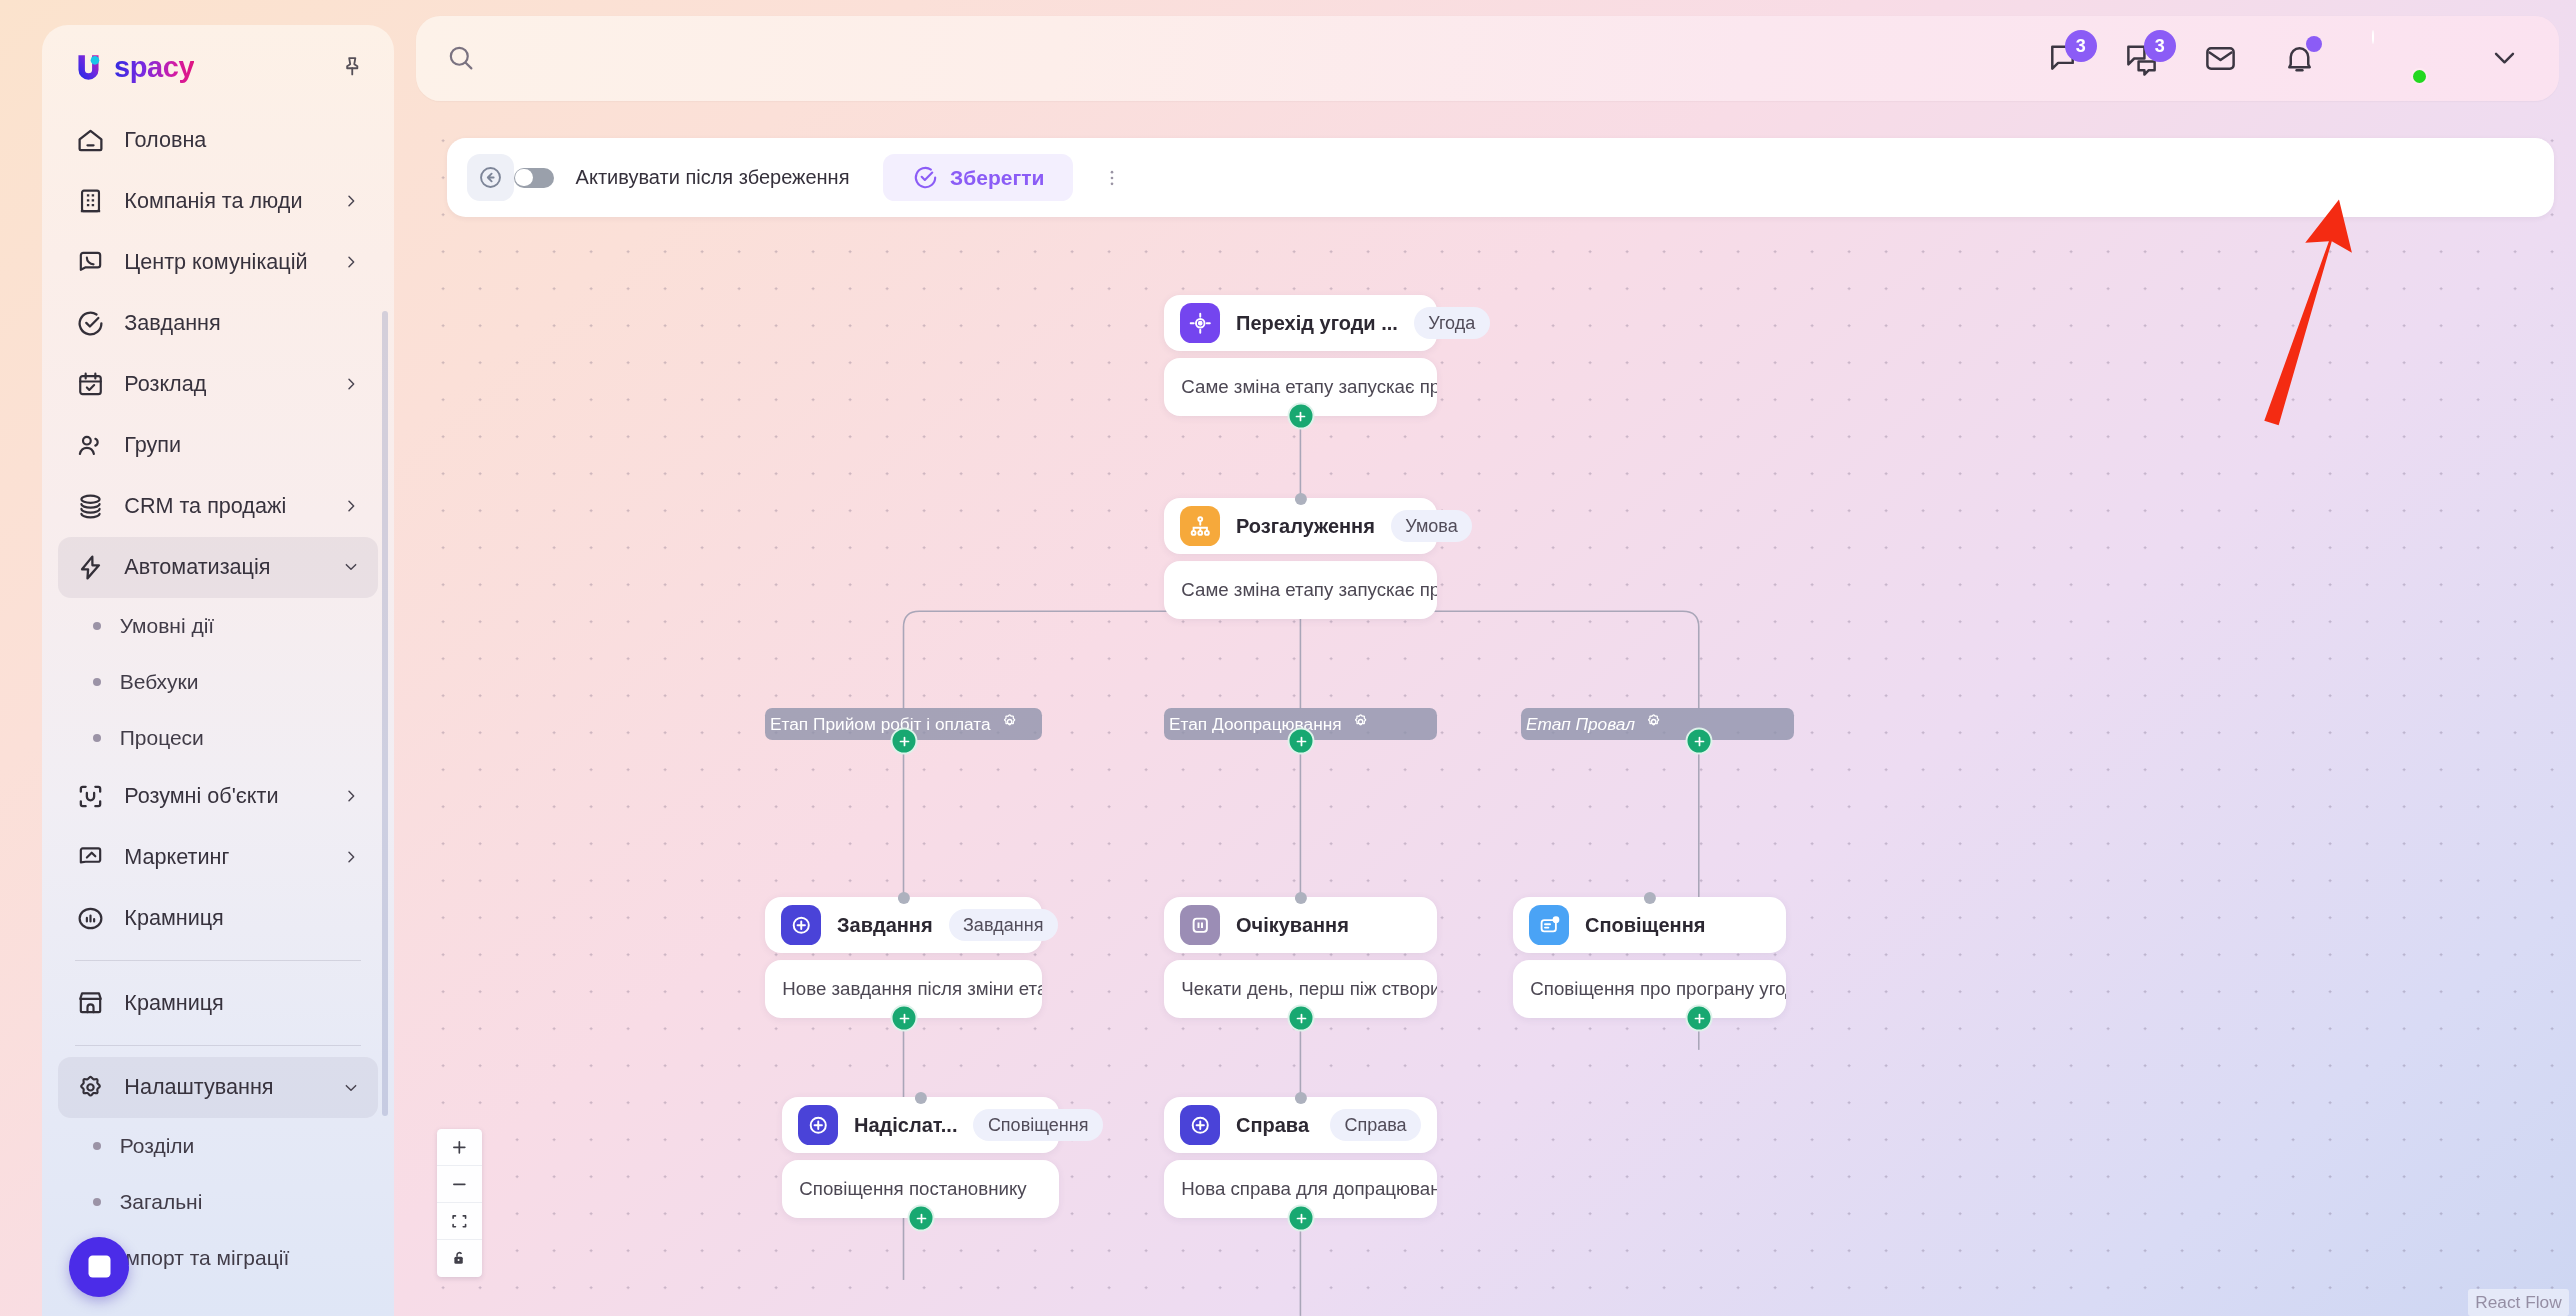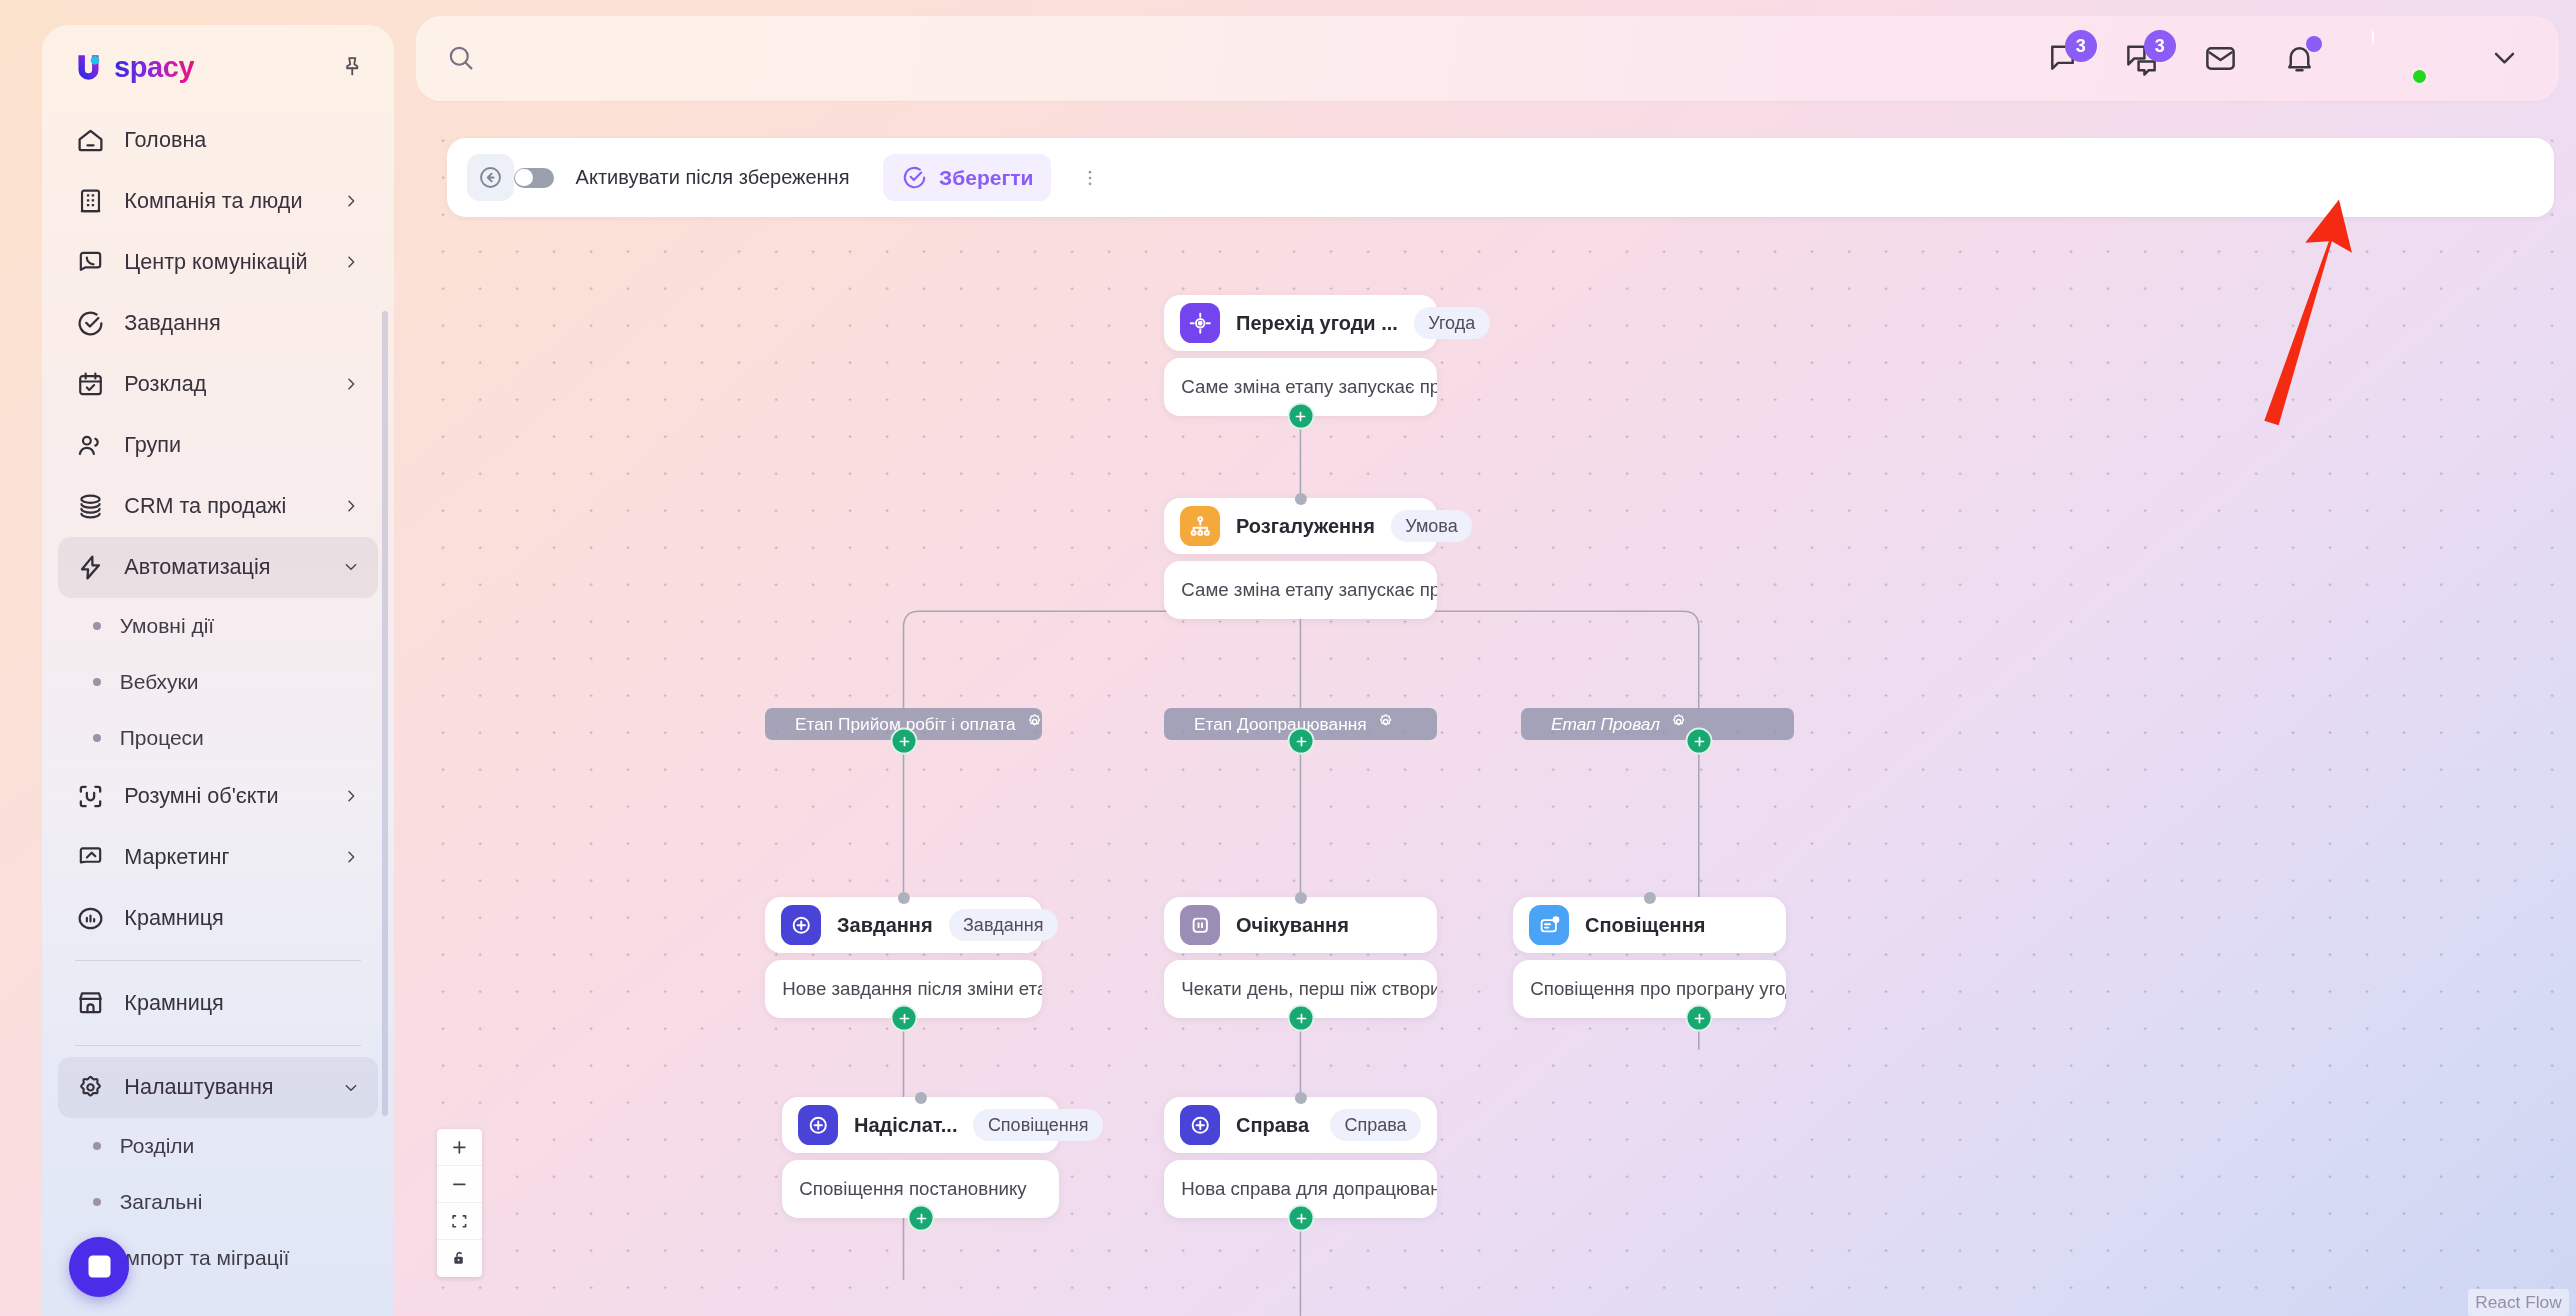--- a/index.html
+++ b/index.html
@@ -125,21 +125,21 @@
   #proc-line1 { font-size: 19.4px; color: #2d2a33; white-space: nowrap; }
   #proc-line1 b { font-weight: bold; }
   #proc-line2 { font-size: 18px; color: #8d8796; margin-top: 4.3px; cursor: text; }
   #proc-right { display: flex; align-items: center; gap: 21.6px; }
   .switch { width: 40px; height: 20px; border-radius: 10px; background: #9aa0ab; position: relative; cursor: pointer; flex: 0 0 40px; }
   .switch .knob { position: absolute; left: 1.4px; top: 1.4px; width: 17.3px; height: 17.3px; border-radius: 50%; background: #fff; }
   #switch-label { font-size: 20px; color: #35303b; white-space: nowrap; }
   #save-btn {
     display: flex; align-items: center; gap: 11.5px;
     background: #f3effe; color: #8b5cf6;
-    border-radius: 11.5px; padding: 10px 18px; cursor: pointer;
+    border-radius: 11.5px; padding: 10px 29px; cursor: pointer;
     font-size: 21px; font-weight: 600; margin-left: 11.5px;
   }
   #kebab { color: #9a94a4; padding: 0 7.2px; cursor: pointer; letter-spacing: 0; font-size: 21.6px; line-height: .6; }
 
   
   #canvas {
     position: absolute; left: 416px; top: 115px;
     width: 2160px; height: 1201px;
     overflow: hidden;
     background-image: radial-gradient(circle, rgba(95,80,110,.30) 1.2px, transparent 1.2px);
@@ -172,21 +172,21 @@
     position: absolute; left: 50%; transform: translate(-50%,-50%);
     width: 27px; height: 27px; border-radius: 50%;
     background: #18a871; border: 2.9px solid #def2ea;
     display: flex; align-items: center; justify-content: center;
     color: #fff; cursor: pointer;
   }
   .stage-label {
     position: absolute; height: 32px; border-radius: 7.2px;
     background: rgba(141,146,171,.78);
     display: flex; align-items: center; gap: 10px;
-    padding: 0 30px; color: #fff; font-size: 17.3px; white-space: nowrap;
+    padding: 0 5px; color: #fff; font-size: 17.3px; white-space: nowrap;
   }
 
   
   #flow-controls {
     position: absolute; left: 437px; top: 1129px;
     width: 45px; background: #fefeff; border-radius: 4.3px;
     box-shadow: 0 1.4px 5px rgba(60,50,90,.14); overflow: hidden; z-index: 8;
   }
   .ctrl-btn { height: 37px; display: flex; align-items: center; justify-content: center; border-bottom: 0.7px solid #eceef3; color: #41404a; cursor: pointer; }
   .ctrl-btn:last-child { border-bottom: none; }

